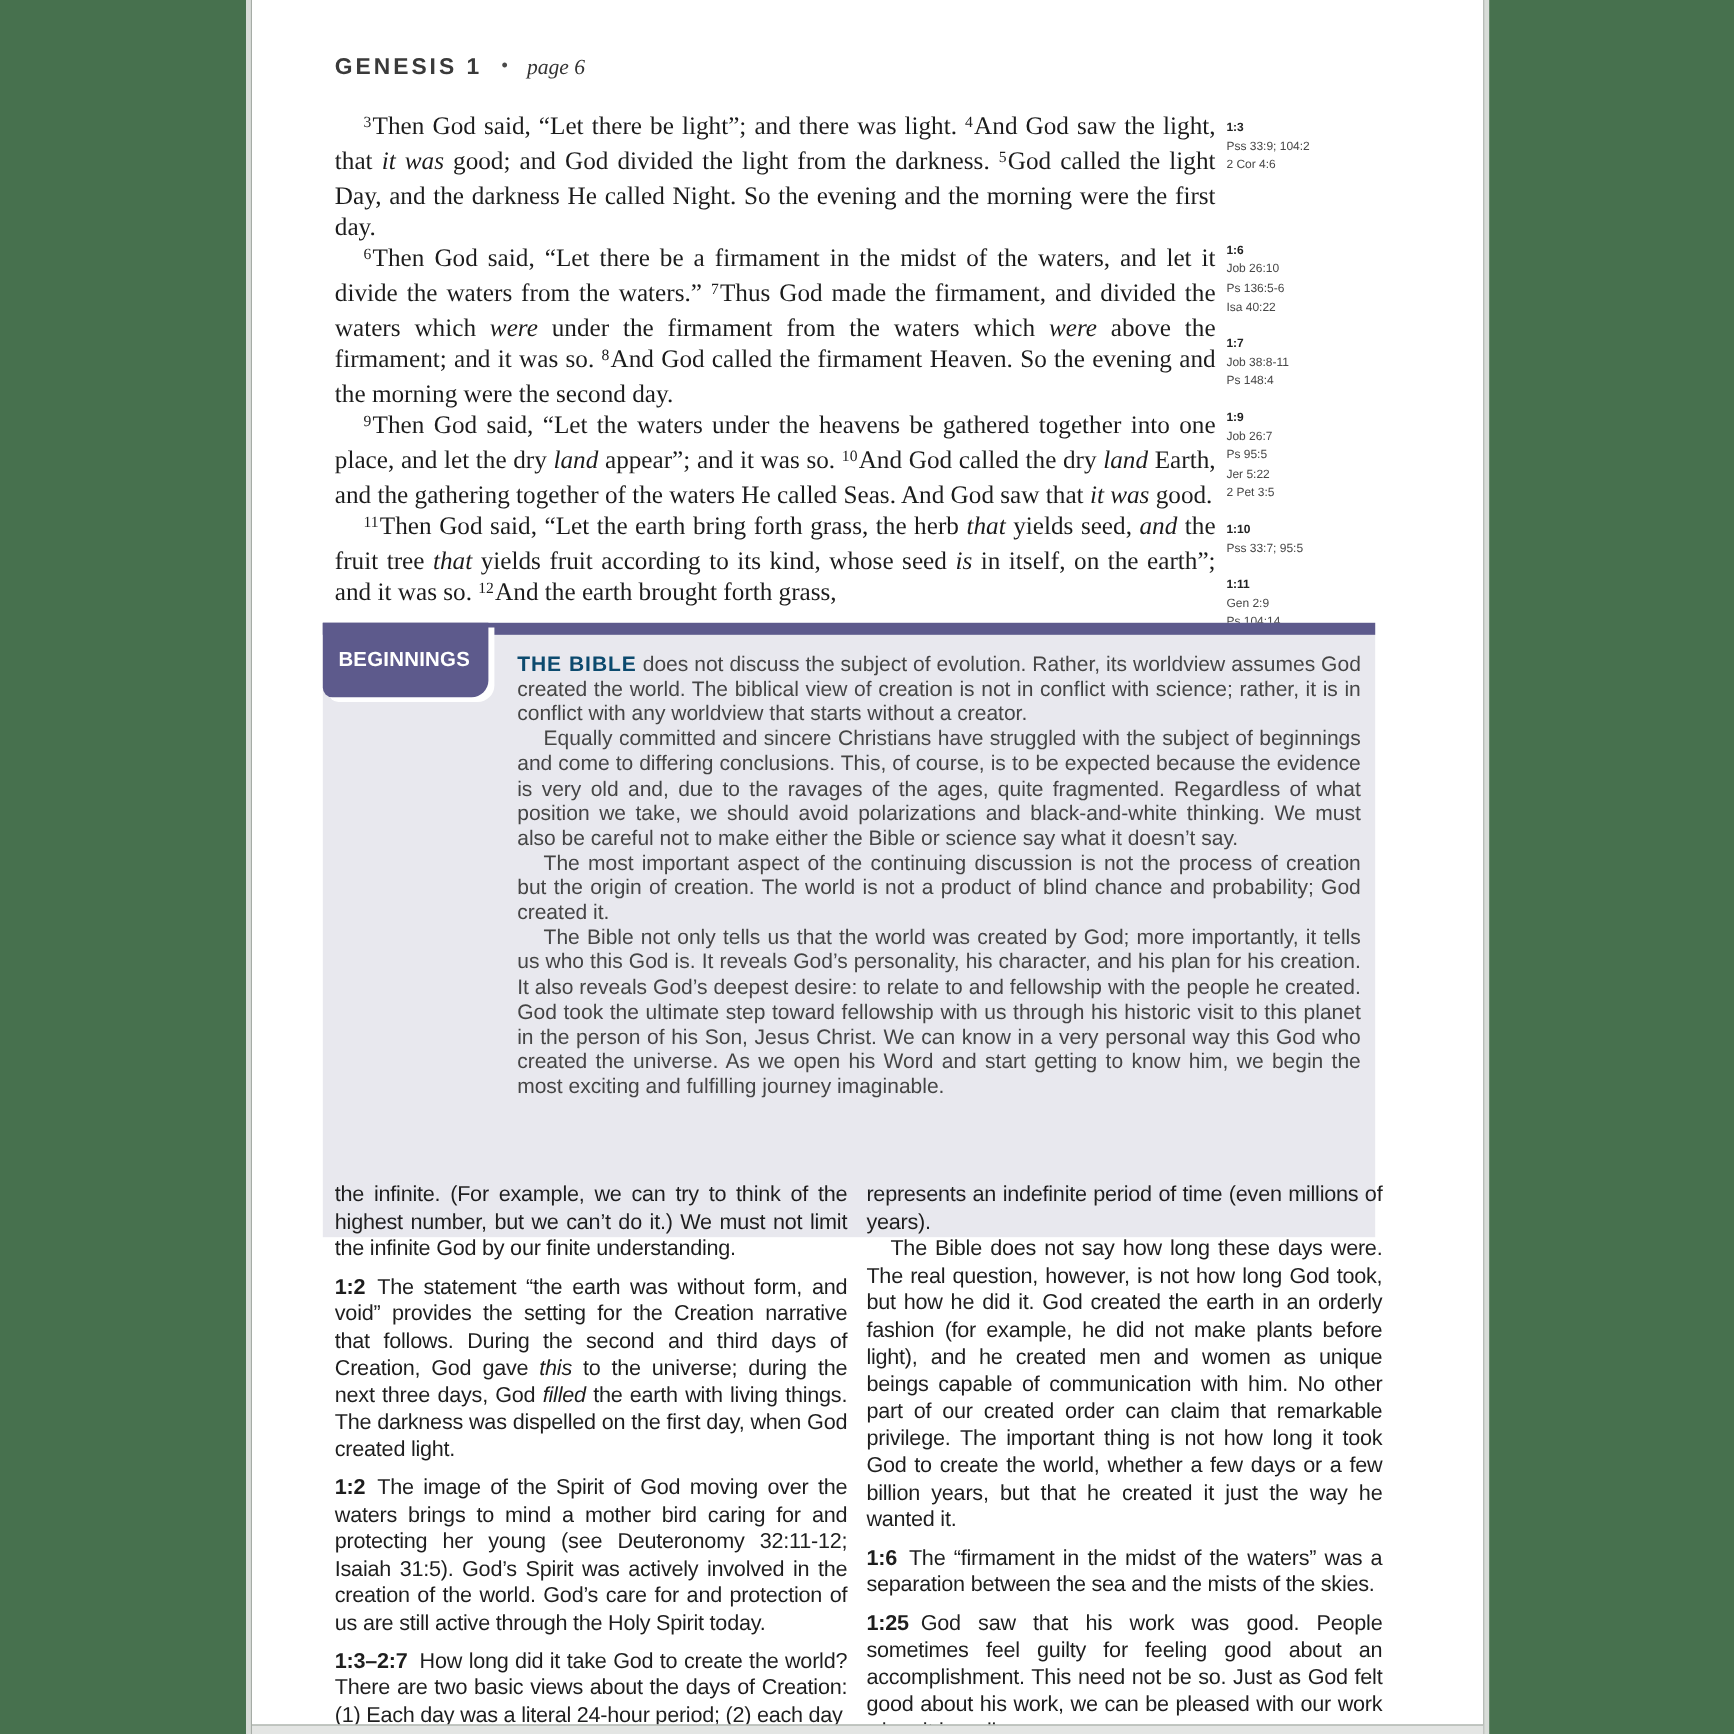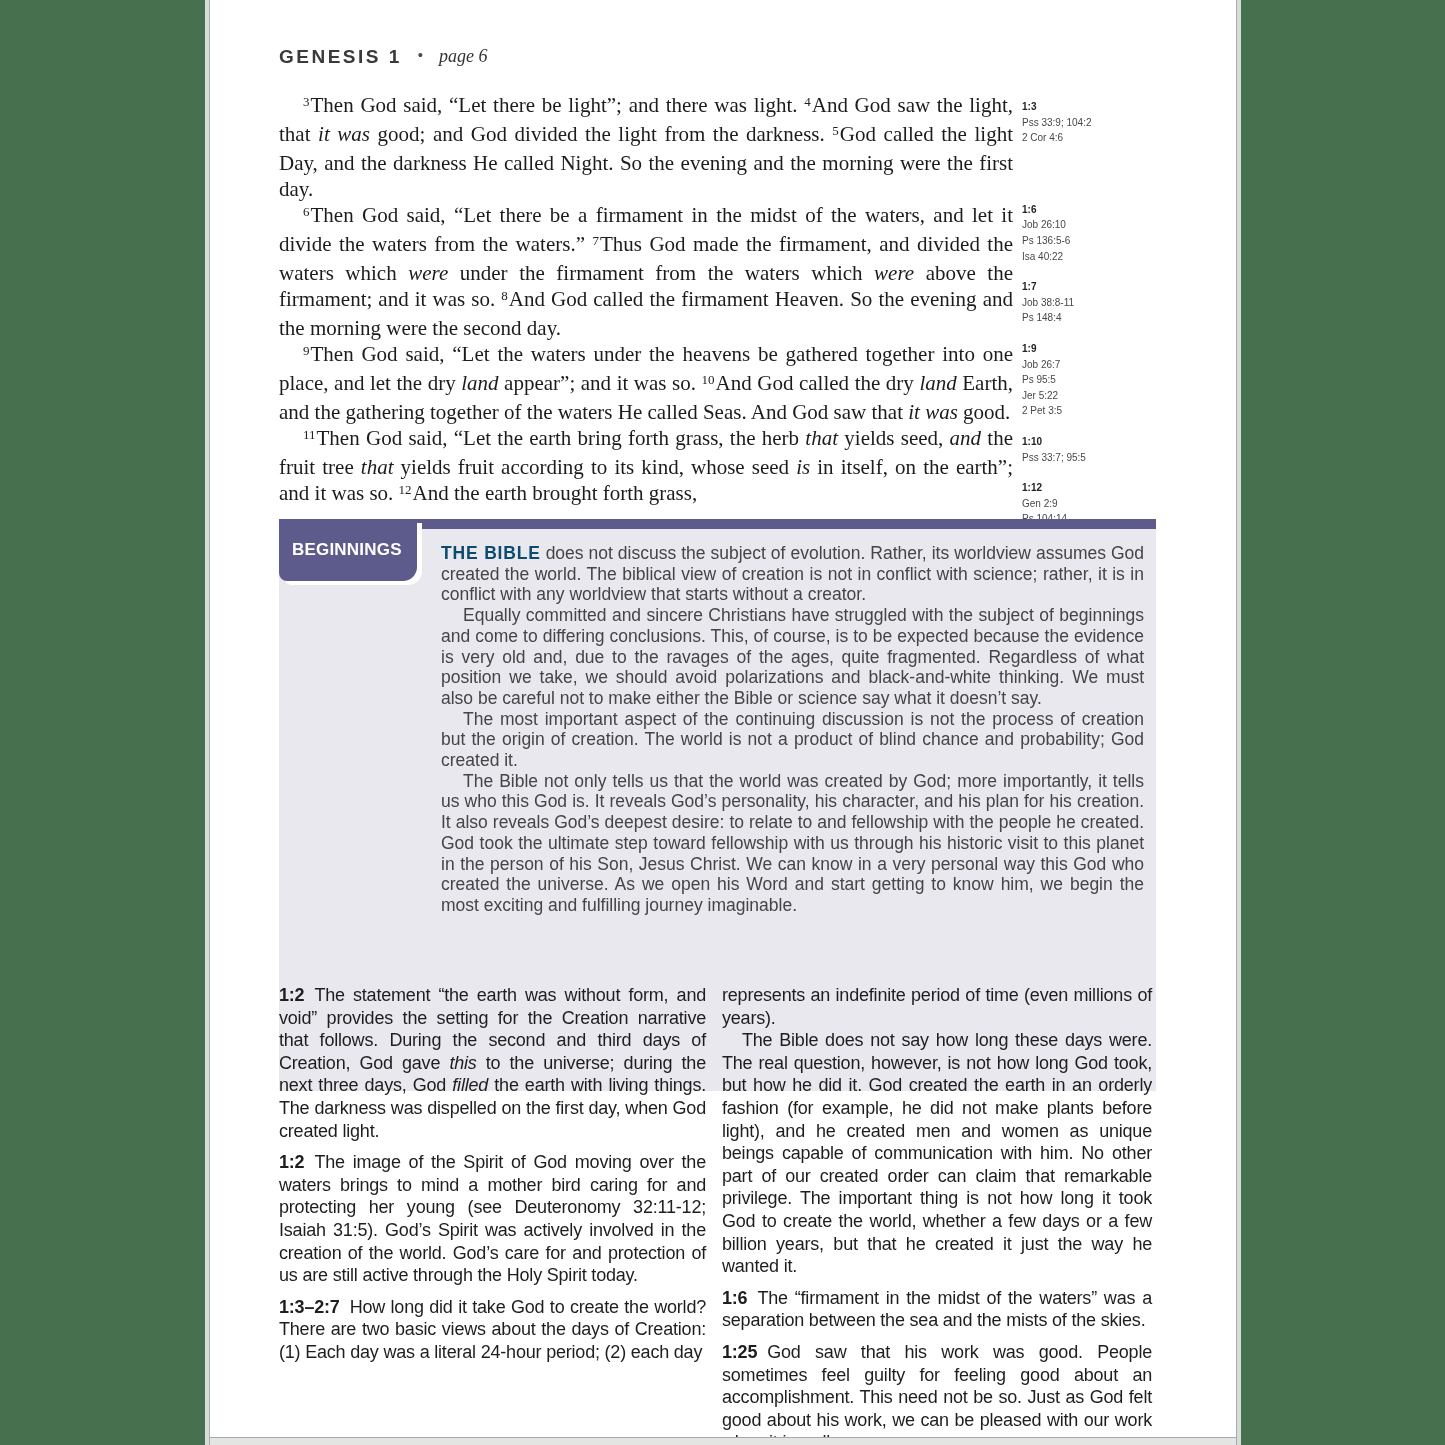--- a/index.html
+++ b/index.html
@@ -62,21 +62,21 @@
   .xrefs{
     position:absolute;left:812px;top:99px;width:150px;
     font-family:"Liberation Sans",sans-serif;
     font-size:10px;line-height:15.6px;color:#474747;
   }
   .ref-group+.ref-group{margin-top:15px;}
   .xrefs .ref-group:nth-of-type(2){margin-top:56px;}
   .ref-verse{font-weight:bold;color:#222;}
   
   .feature-box{
-    position:absolute;left:69px;top:519px;width:877px;height:572px;
+    position:absolute;left:59px;top:519px;width:877px;height:512px;
     background:var(--box-bg);
   }
   .feature-bar{
     position:absolute;left:0;top:0;width:100%;height:10px;
     background:var(--accent-purple);
   }
   .feature-tab{
     position:absolute;left:0;top:0;width:138px;height:62px;
     background:var(--accent-purple);
     border-radius:0 0 14px 8px;
@@ -147,41 +147,42 @@
         <div class="ref-line">Job 26:7</div>
         <div class="ref-line">Ps 95:5</div>
         <div class="ref-line">Jer 5:22</div>
         <div class="ref-line">2 Pet 3:5</div>
       </div>
       <div class="ref-group">
         <div class="ref-verse">1:10</div>
         <div class="ref-line">Pss 33:7; 95:5</div>
       </div>
       <div class="ref-group">
-        <div class="ref-verse">1:12</div>
+        <div class="ref-verse">1:11</div>
         <div class="ref-line">Gen 2:9</div>
         <div class="ref-line">Ps 104:14</div>
         <div class="ref-line">Matt 6:35</div>
       </div>
     </div>
 
   <div class="feature-box">
     <div class="feature-bar"></div>
     <div class="feature-tab">
       <span class="feature-tab-label">BEGINNINGS</span>
     </div>
     <div class="feature-body" id="feature-body">
         <p><b>THE BIBLE</b> does not discuss the subject of evolution. Rather, its worldview assumes God created the world. The biblical view of creation is not in conflict with science; rather, it is in conflict with any worldview that starts without a creator.</p>
         <p>Equally committed and sincere Christians have struggled with the subject of beginnings and come to differing conclusions. This, of course, is to be expected because the evidence is very old and, due to the ravages of the ages, quite fragmented. Regardless of what position we take, we should avoid polarizations and black-and-white thinking. We must also be careful not to make either the Bible or science say what it doesn’t say.</p>
         <p>The most important aspect of the continuing discussion is not the process of creation but the origin of creation. The world is not a product of blind chance and probability; God created it.</p>
         <p>The Bible not only tells us that the world was created by God; more importantly, it tells us who this God is. It reveals God’s personality, his character, and his plan for his creation. It also reveals God’s deepest desire: to relate to and fellowship with the people he created. God took the ultimate step toward fellowship with us through his historic visit to this planet in the person of his Son, Jesus Christ. We can know in a very personal way this God who created the universe. As we open his Word and start getting to know him, we begin the most exciting and fulfilling journey imaginable.</p>
       </div>
   </div>
 
   <div class="commentary-col commentary-left" id="commentary-left">
+      <p class="cont">the infinite. (For example, we can try to think of the highest number, but we can’t do it.) We must not limit the infinite God by our finite understanding.</p>
       <p class="note"><b class="note-ref">1:2</b>The statement “the earth was without form, and void” provides the setting for the Creation narrative that follows. During the second and third days of Creation, God gave <em>this</em> to the universe; during the next three days, God <em>filled</em> the earth with living things. The darkness was dispelled on the first day, when God created light.</p>
       <p class="note"><b class="note-ref">1:2</b>The image of the Spirit of God moving over the waters brings to mind a mother bird caring for and protecting her young (see Deuteronomy 32:11-12; Isaiah 31:5). God’s Spirit was actively involved in the creation of the world. God’s care for and protection of us are still active through the Holy Spirit today.</p>
       <p class="note"><b class="note-ref">1:3–2:7</b>How long did it take God to create the world? There are two basic views about the days of Creation: (1) Each day was a literal 24-hour period; (2) each day</p>
     </div>
   <div class="commentary-col commentary-right" id="commentary-right">
       <p class="cont">represents an indefinite period of time (even millions of years).</p>
       <p class="para">The Bible does not say how long these days were. The real question, however, is not how long God took, but how he did it. God created the earth in an orderly fashion (for example, he did not make plants before light), and he created men and women as unique beings capable of communication with him. No other part of our created order can claim that remarkable privilege. The important thing is not how long it took God to create the world, whether a few days or a few billion years, but that he created it just the way he wanted it.</p>
       <p class="note"><b class="note-ref">1:6</b>The “firmament in the midst of the waters” was a separation between the sea and the mists of the skies.</p>
       <p class="note"><b class="note-ref">1:25</b>God saw that his work was good. People sometimes feel guilty for feeling good about an accomplishment. This need not be so. Just as God felt good about his work, we can be pleased with our work when it is well</p>
     </div>

